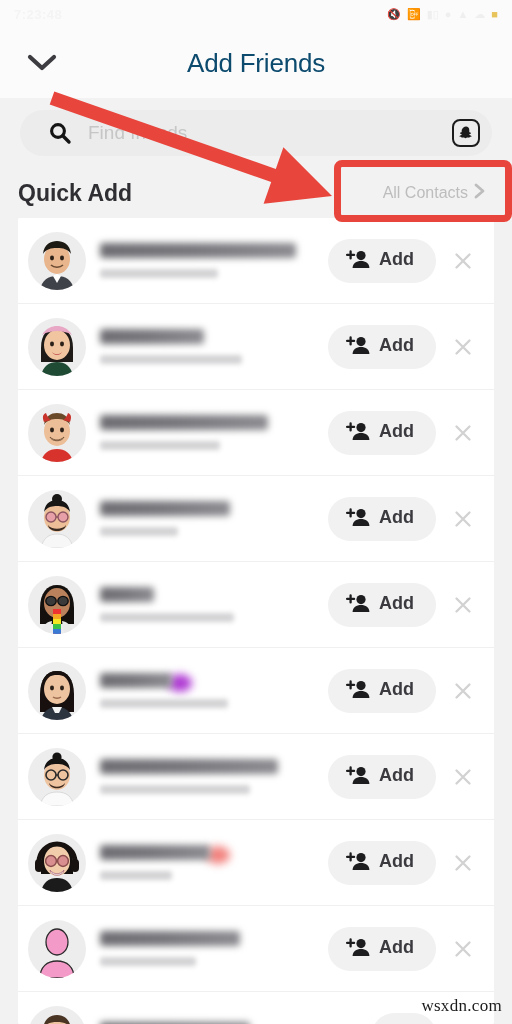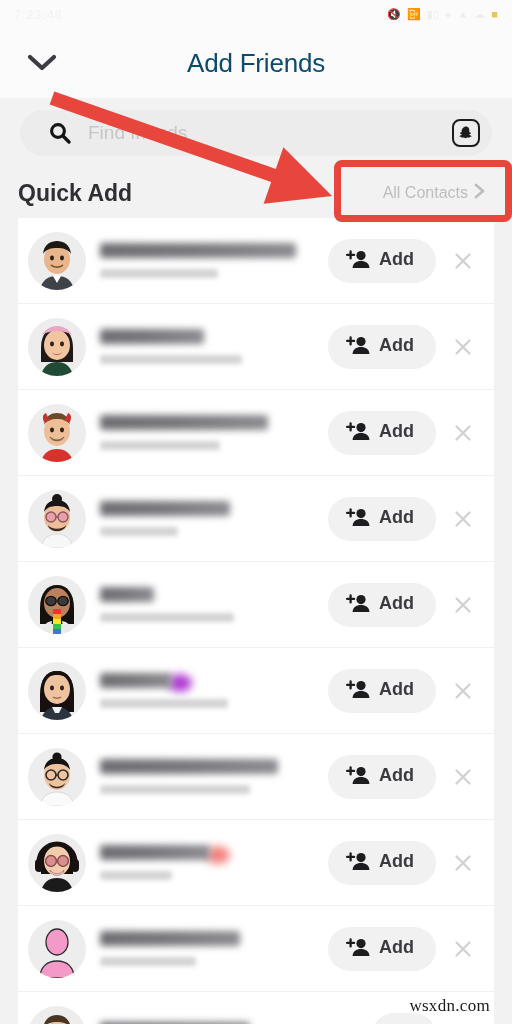--- a/index.html
+++ b/index.html
@@ -119,21 +119,21 @@
   }
 
   
   .anno { position:absolute; left:0; top:0; width:512px; height:1024px; pointer-events:none; }
   .redbox {
     position:absolute; left:334px; top:160px; width:178px; height:62px;
     border:7px solid #e8453c; border-radius:8px;
     box-sizing:border-box;
   }
   .watermark {
-    position:absolute; right:22px; bottom:8px;
+    position:absolute; right:10px; bottom:8px;
     font-size:17px; color:#1b1b1b; font-family:"Liberation Serif", serif;
     letter-spacing:.3px;
   }
 </style>
 </head>
 <body>
 
 <div class="phone">
 
   <div class="statusbar">

